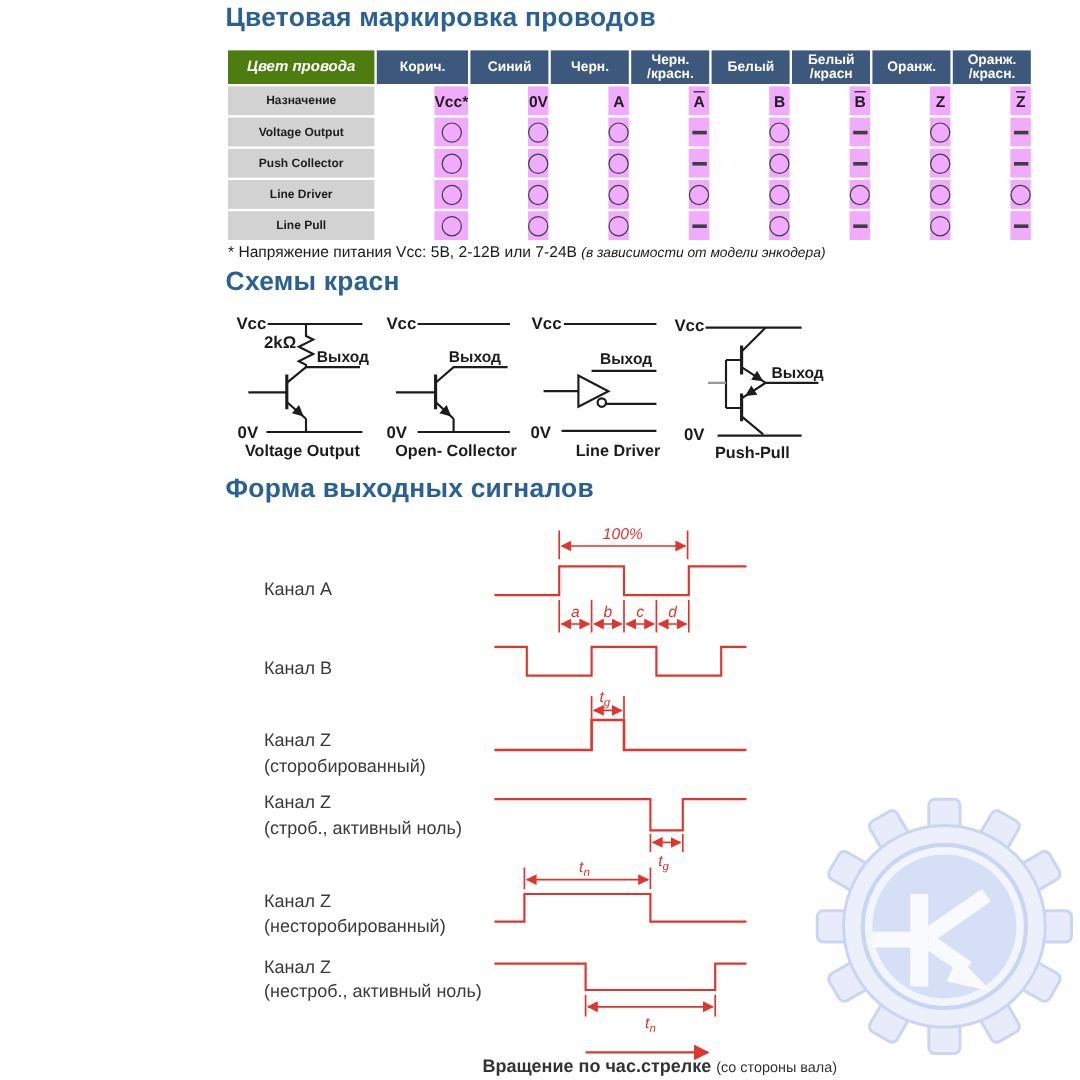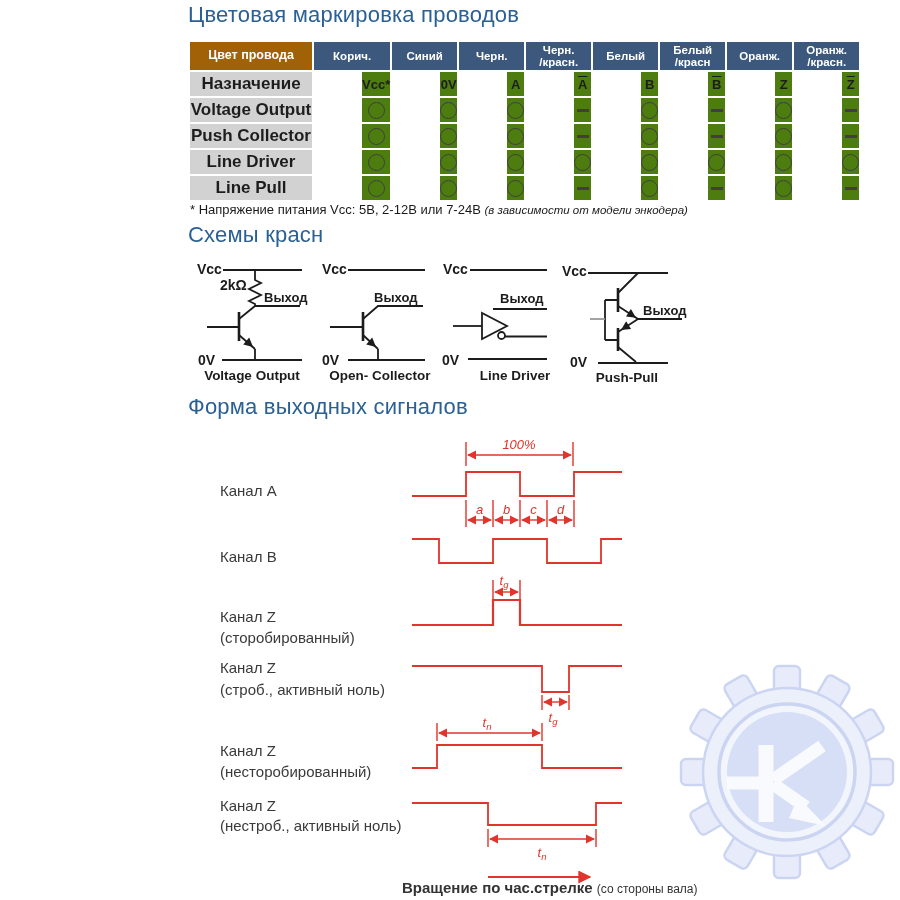--- a/index.html
+++ b/index.html
@@ -1,31 +1,31 @@
 <!DOCTYPE html>
 <html><head>
 <meta charset="utf-8">
 <style>
   html,body{margin:0;padding:0;background:#ffffff;}
   #canvas{position:relative;width:900px;height:900px;background:#ffffff;overflow:hidden;
           font-family:"Liberation Sans","DejaVu Sans",sans-serif;}
-  .sec-title{position:absolute;left:188px;font-size:22px;font-weight:normal;color:#2a6094;letter-spacing:.2px;}
+  .sec-title{position:absolute;left:188px;font-size:22px;font-weight:bold;color:#2a6094;letter-spacing:.2px;}
   #title1{top:2px;}
   #title2{top:222px;}
   #title3{top:394px;}
 
   
   #wire-grid{position:absolute;left:190px;top:42px;width:523px;display:grid;
              grid-template-columns:122px repeat(8,1fr);gap:2px;}
   .cell{display:flex;align-items:center;justify-content:center;text-align:center;}
   .cell.head{background:#3c587c;color:#ffffff;font-weight:bold;font-size:11.5px;line-height:1.05;
              white-space:pre-line;min-height:28px;}
-  .cell.lab{background:#d2d2d2;font-weight:bold;font-size:17px;color:#1d1d1d;min-height:24px;}
-  .cell.head.lab{background:#a16207;color:#ffffff;font-size:12.5px;}
-  .cell.val{background:#4d7c0f;min-height:24px;font-weight:bold;font-size:13px;color:#1d1d1d;margin-left:48px;}
+  .cell.lab{background:#d2d2d2;font-weight:bold;font-size:10px;color:#1d1d1d;min-height:24px;}
+  .cell.head.lab{background:#4d7c0f;color:#ffffff;font-size:12.5px;font-style:italic;}
+  .cell.val{background:#f0abfc;min-height:24px;font-weight:bold;font-size:13px;color:#1d1d1d;margin-left:48px;}
   .ovl{text-decoration:overline;}
   .sym{display:inline-block;}
   .sym.circle{width:15px;height:15px;border:1.8px solid #3f3f3f;border-radius:50%;background:transparent;}
   .sym.dash{width:12px;height:3px;background:#3f3f3f;}
 
   #footnote{position:absolute;left:190px;top:202px;font-size:13px;color:#1a1a1a;white-space:nowrap;}
   #footnote .small{font-size:11.5px;font-style:italic;}
 
   #circuits-svg{position:absolute;left:190px;top:256px;}
   #waveforms-svg{position:absolute;left:190px;top:432px;}

